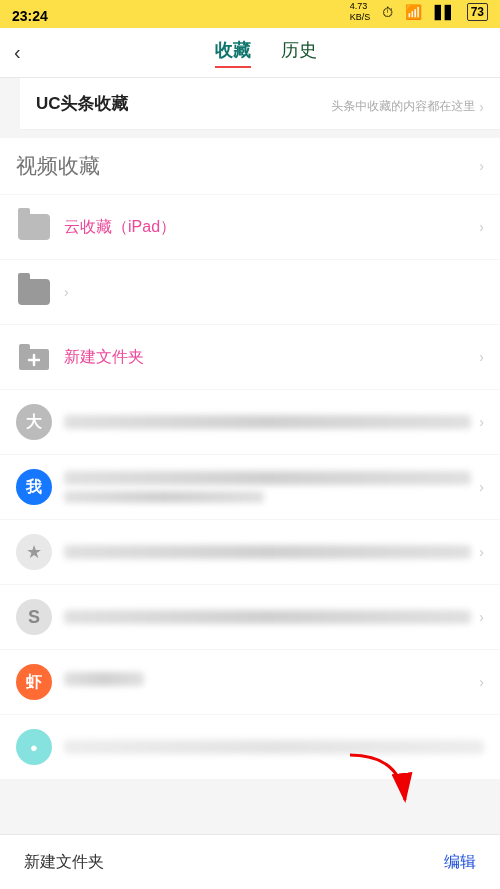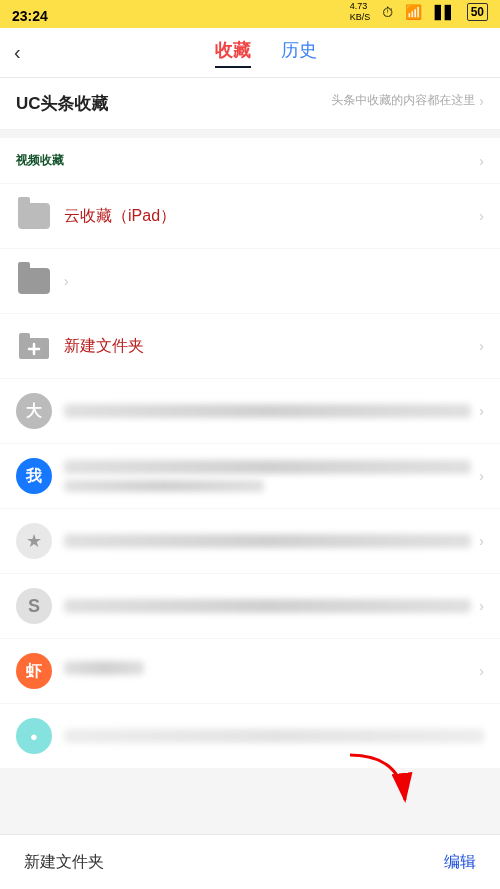--- a/index.html
+++ b/index.html
@@ -42,47 +42,48 @@
       font-size: 20px;
       color: #333;
       cursor: pointer;
     }
     .nav-tabs {
       display: flex;
       gap: 30px;
     }
     .nav-tab {
       font-size: 18px;
-      color: #3b82f6;
+      color: #14532d;
       cursor: pointer;
       padding-bottom: 4px;
     }
     .nav-tab.active {
-      color: #ef4444;
+      color: #0f766e;
       font-weight: 600;
-      border-bottom: 2px solid #0f172a;
+      border-bottom: 2px solid #ef4444;
       margin-left: 32px;
     }
 
     
     .content {
       height: calc(889px - 28px - 50px - 55px);
       overflow-y: auto;
       background: #f5f5f5;
     }
 
     
     .uc-header-row {
       background: #fff;
       padding: 14px 16px;
       display: flex;
-      align-items: flex-start;
+      align-items: flex-end;
       justify-content: space-between;
       border-bottom: 1px solid #f0f0f0;
       margin-bottom: 8px;
+      margin-left: 20px;
     }
     .uc-header-left { font-size: 17px; font-weight: 700; color: #222; }
     .uc-header-right { display: flex; align-items: center; gap: 4px; font-size: 12px; color: #aaa; }
     .chevron { font-size: 14px; color: #ccc; }
 
     
     .section {
       background: #fff;
       margin-bottom: 8px;
     }
@@ -132,27 +133,27 @@
       position: absolute;
       top: -6px;
       left: 0;
       width: 12px;
       height: 8px;
       background: #999;
       border-radius: 2px 2px 0 0;
     }
     .section-item-label {
       font-size: 16px;
-      color: #b91c1c;
+      color: #ec4899;
       flex: 1;
     }
     .section-header-label {
-      font-size: 12px;
-      font-weight: 700;
-      color: #14532d;
+      font-size: 21px;
+      font-weight: 400;
+      color: #737373;
       flex: 1;
     }
 
     
     .avatar-circle {
       width: 36px;
       height: 36px;
       border-radius: 50%;
       display: flex;
       align-items: center;
@@ -247,21 +248,21 @@
 </head>
 <body>
 
 <div class="status-bar">
   <span class="status-time">23:24</span>
   <div class="status-icons">
     <span style="font-size:9px;line-height:1.3;">4.73<br>KB/S</span>
     <span style="font-size:14px;">⏱</span>
     <span style="font-size:14px;">📶</span>
     <span style="font-size:13px;">▋▋</span>
-    <span style="font-size:12px; border:1.5px solid #333; border-radius:2px; padding:1px 3px; font-weight:600;">50</span>
+    <span style="font-size:12px; border:1.5px solid #333; border-radius:2px; padding:1px 3px; font-weight:600;">73</span>
   </div>
 </div>
 
 <div class="nav-bar">
   <span class="nav-back">‹</span>
   <div class="nav-tabs">
     <span class="nav-tab active">收藏</span>
     <span class="nav-tab">历史</span>
   </div>
 </div>

